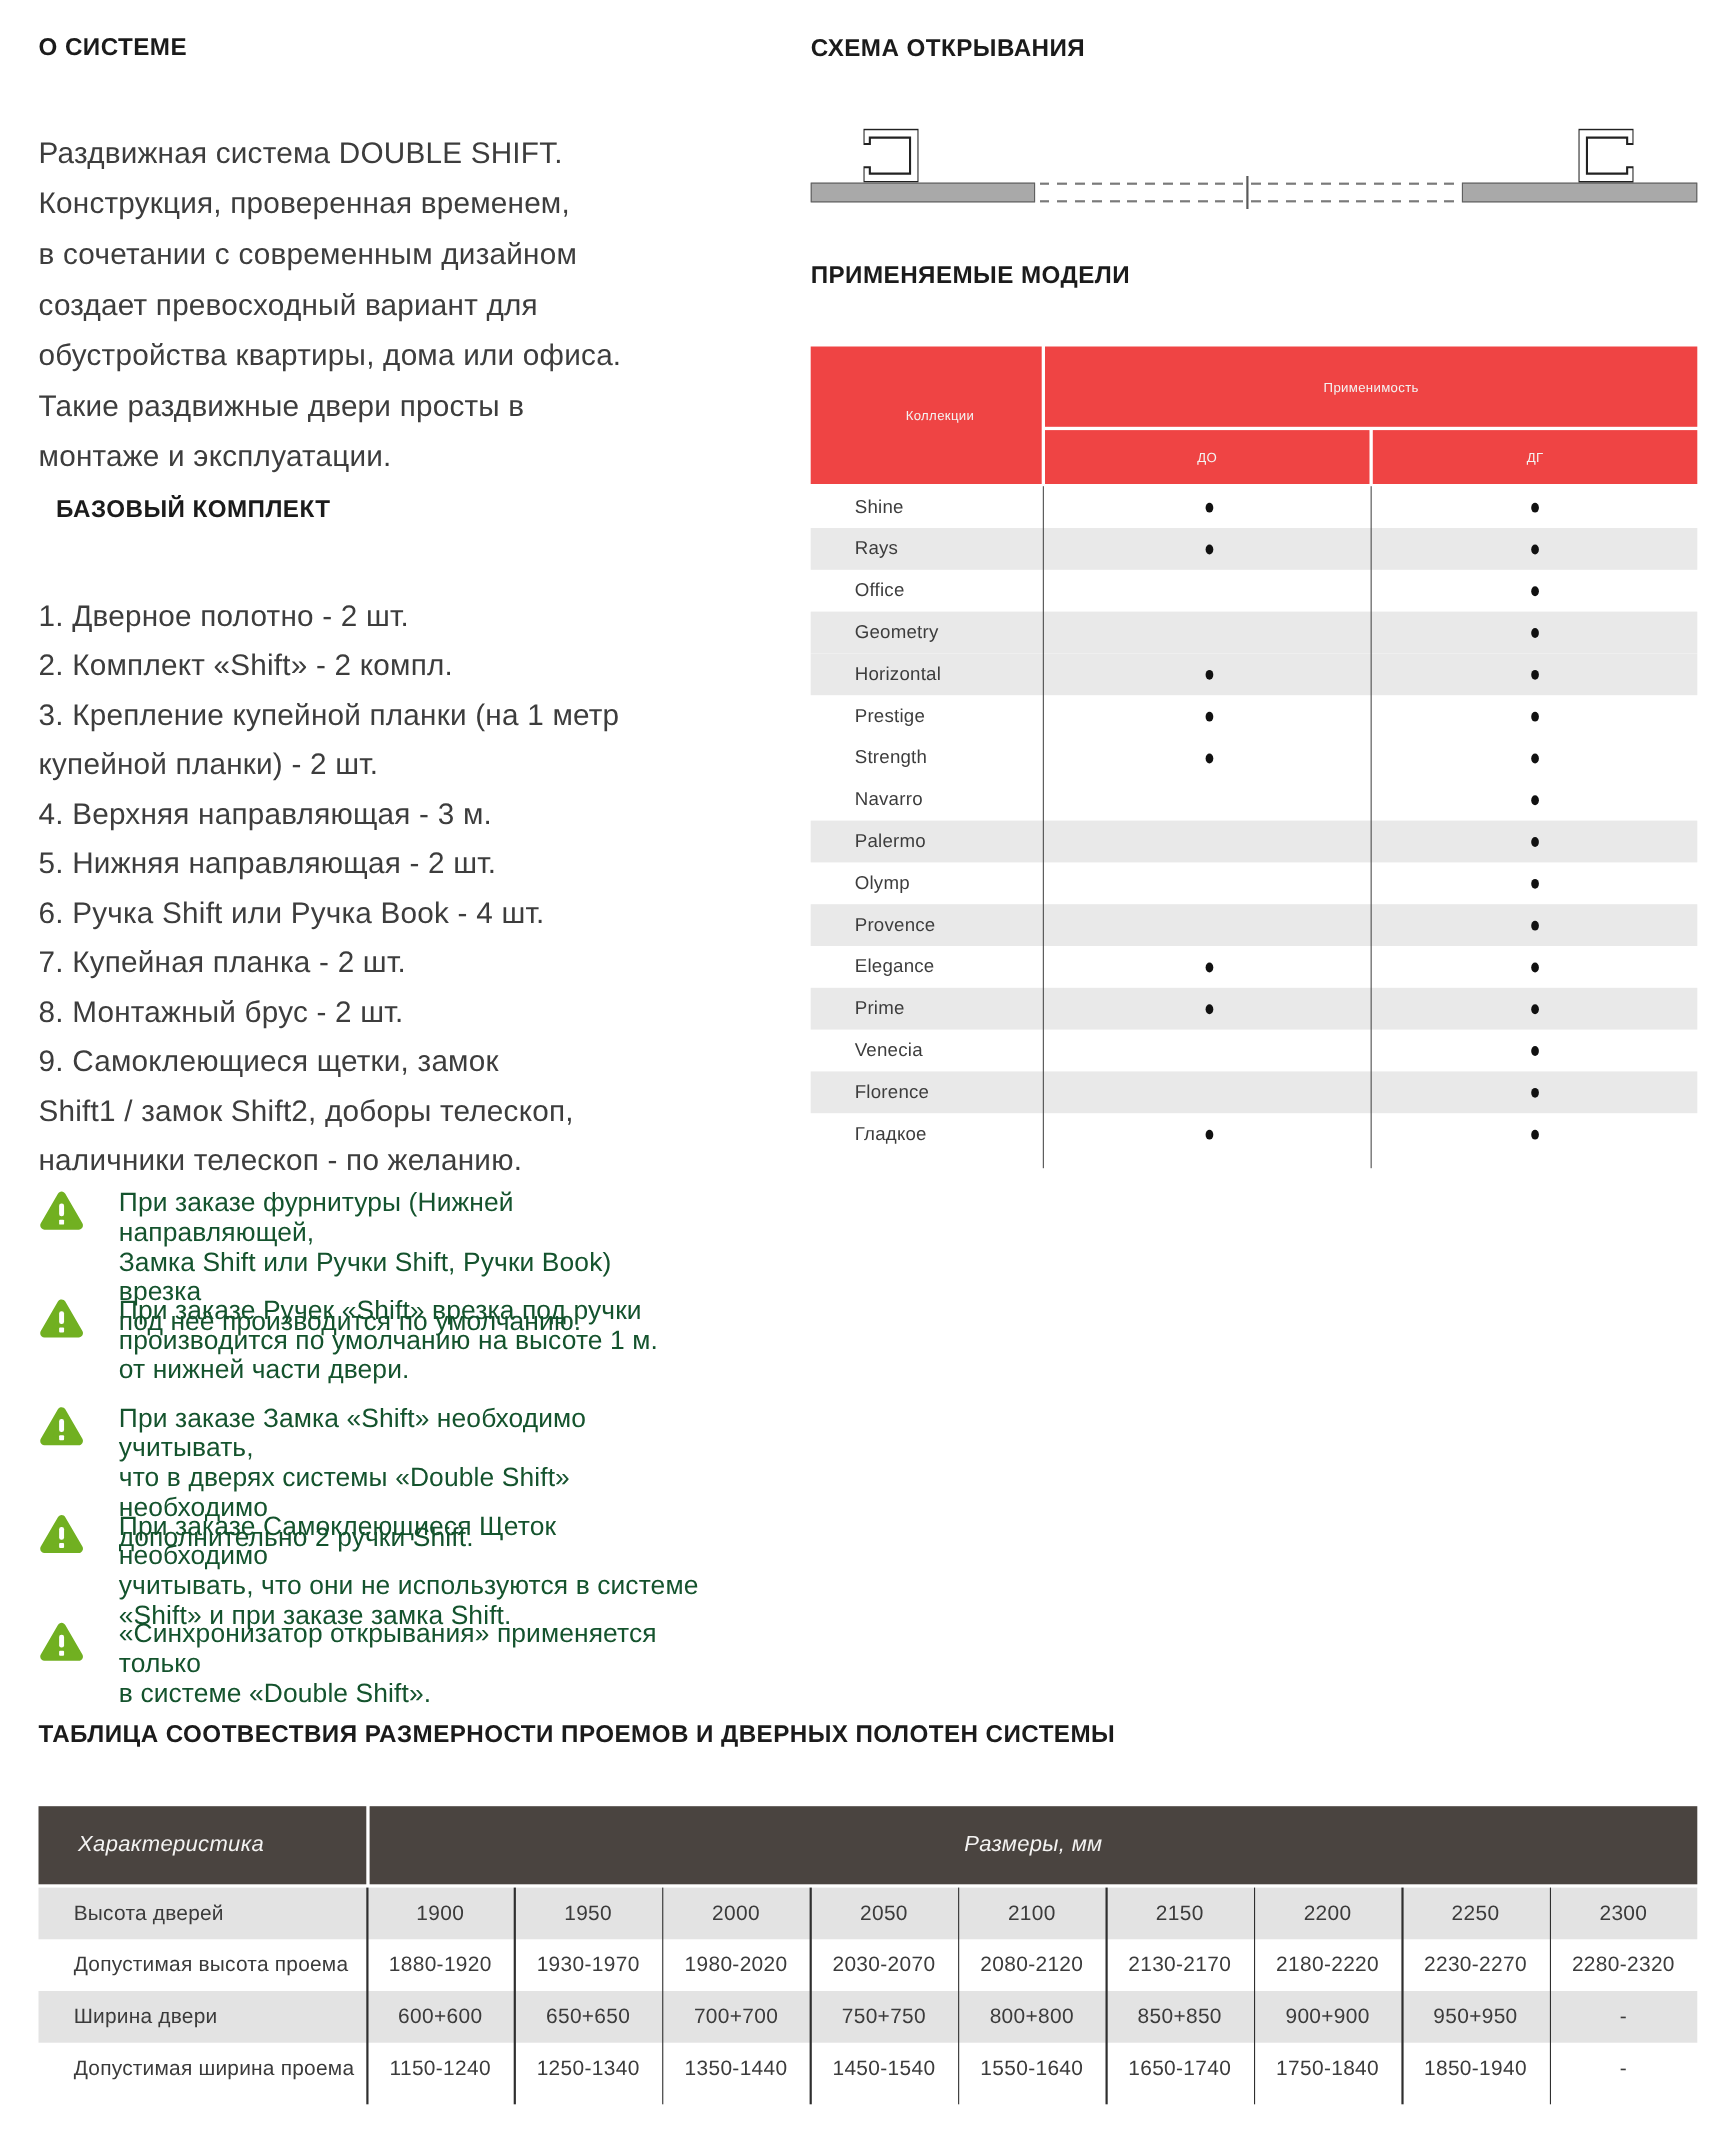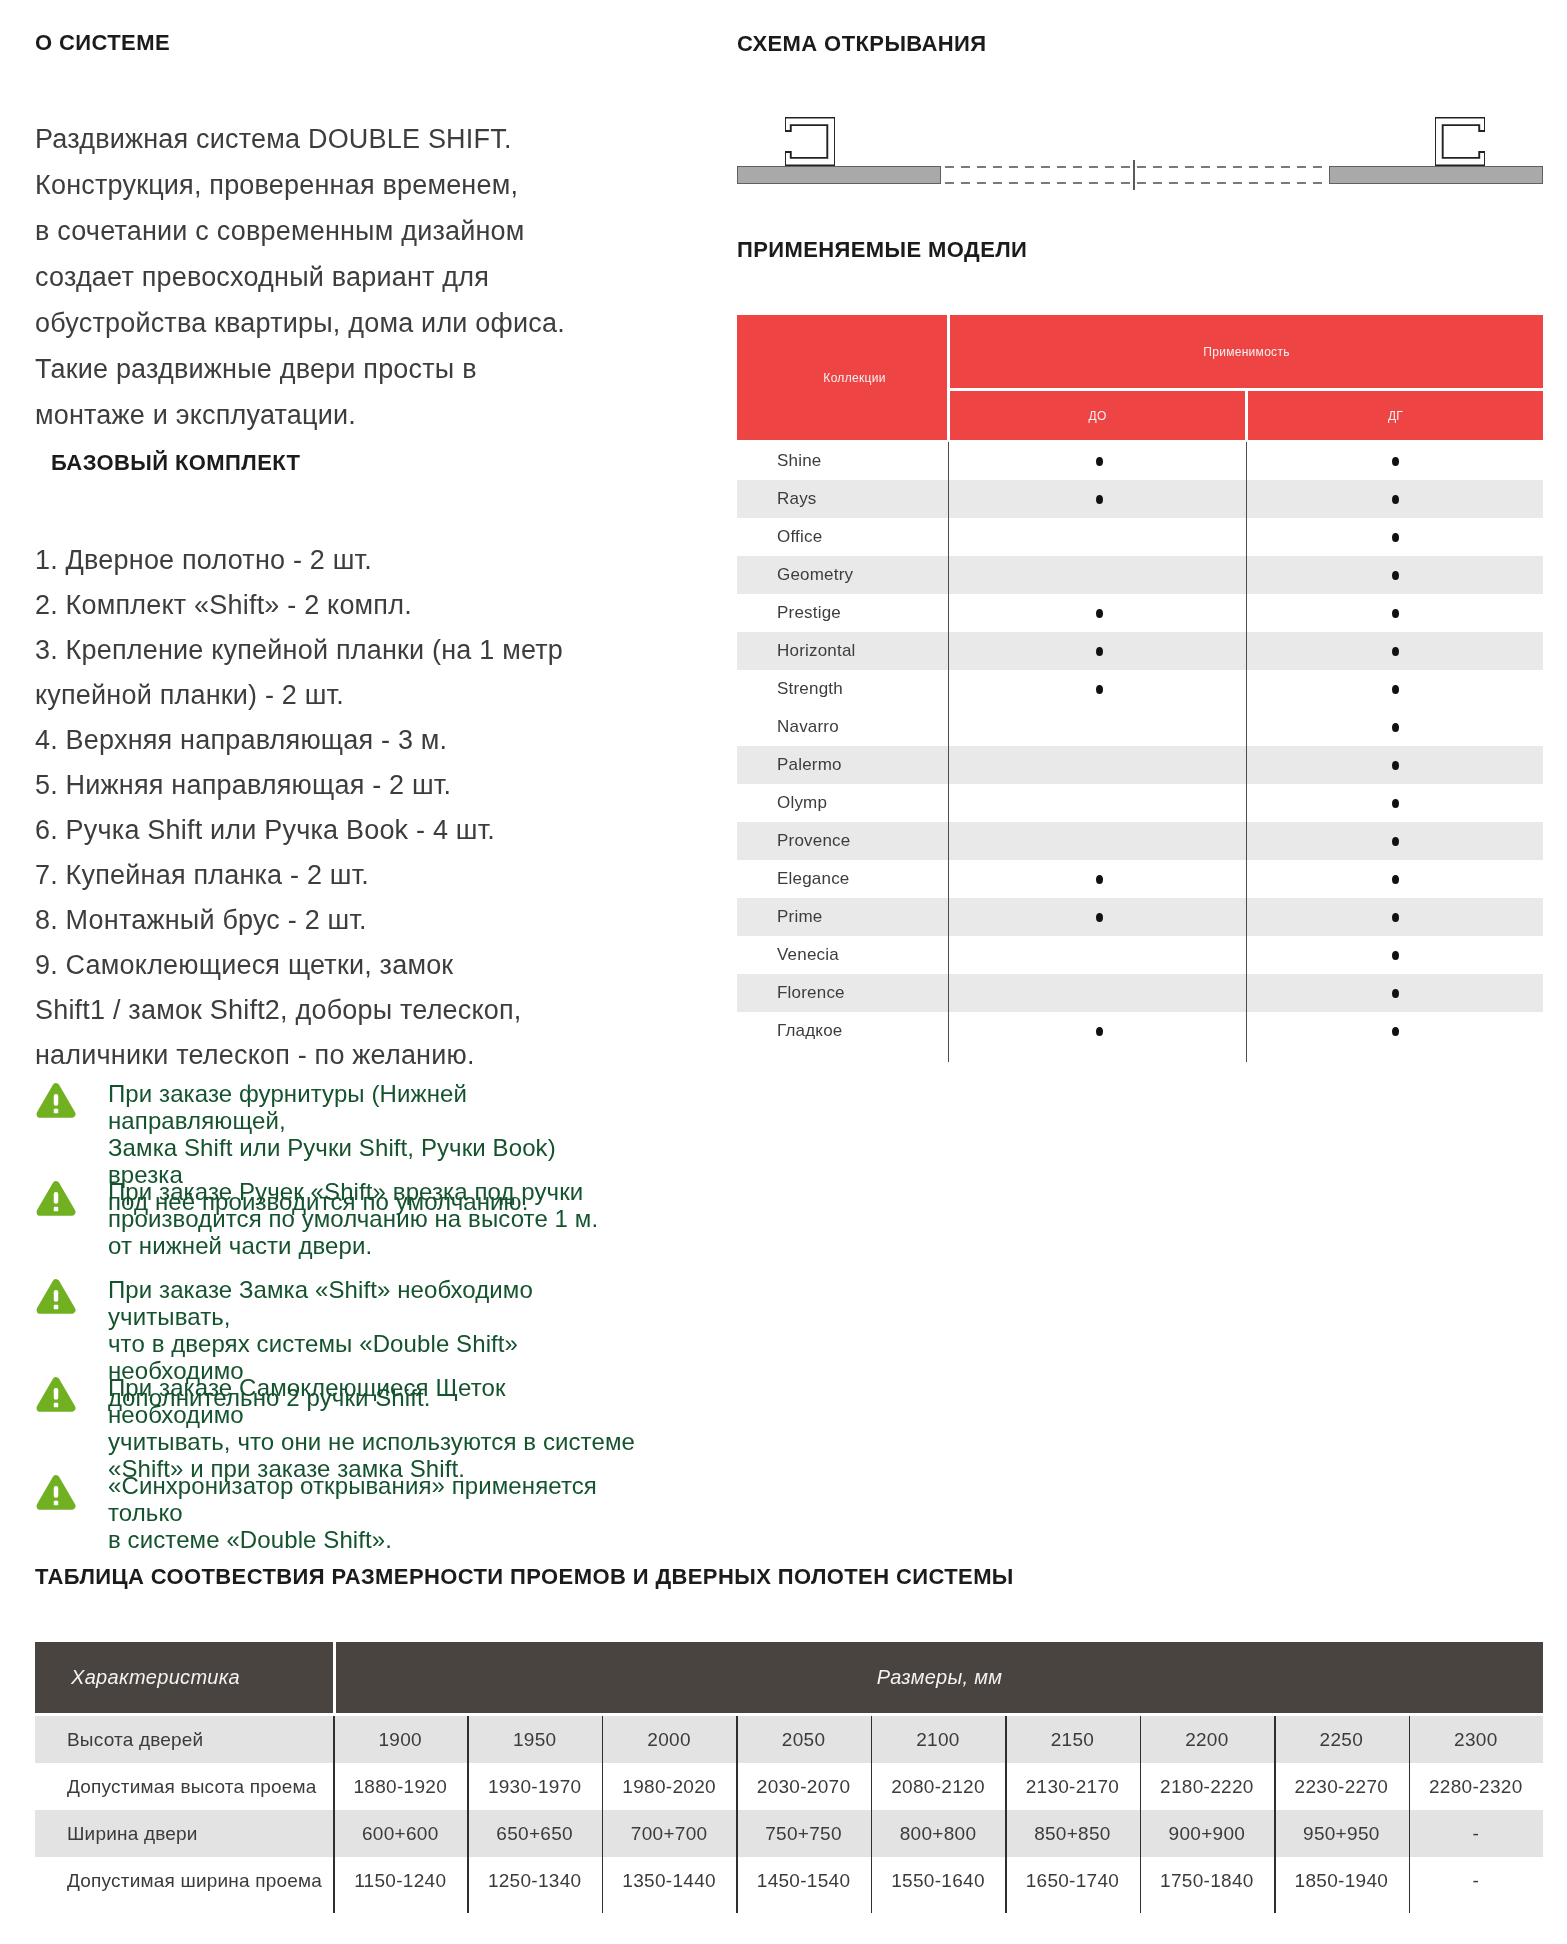--- a/index.html
+++ b/index.html
@@ -202,31 +202,31 @@
             <span class="dot"></span>
           </div>
         </div>
         <div class="m-row shaded">
           <div class="m-name">Geometry</div>
           <div class="m-cell"></div>
           <div class="m-cell">
             <span class="dot"></span>
           </div>
         </div>
+        <div class="m-row shaded">
+          <div class="m-name">Horizontal</div>
+          <div class="m-cell">
+            <span class="dot"></span>
+          </div>
+          <div class="m-cell">
+            <span class="dot"></span>
+          </div>
+        </div>
         <div class="m-row">
           <div class="m-name">Prestige</div>
-          <div class="m-cell">
-            <span class="dot"></span>
-          </div>
-          <div class="m-cell">
-            <span class="dot"></span>
-          </div>
-        </div>
-        <div class="m-row shaded">
-          <div class="m-name">Horizontal</div>
           <div class="m-cell">
             <span class="dot"></span>
           </div>
           <div class="m-cell">
             <span class="dot"></span>
           </div>
         </div>
         <div class="m-row">
           <div class="m-name">Strength</div>
           <div class="m-cell">

